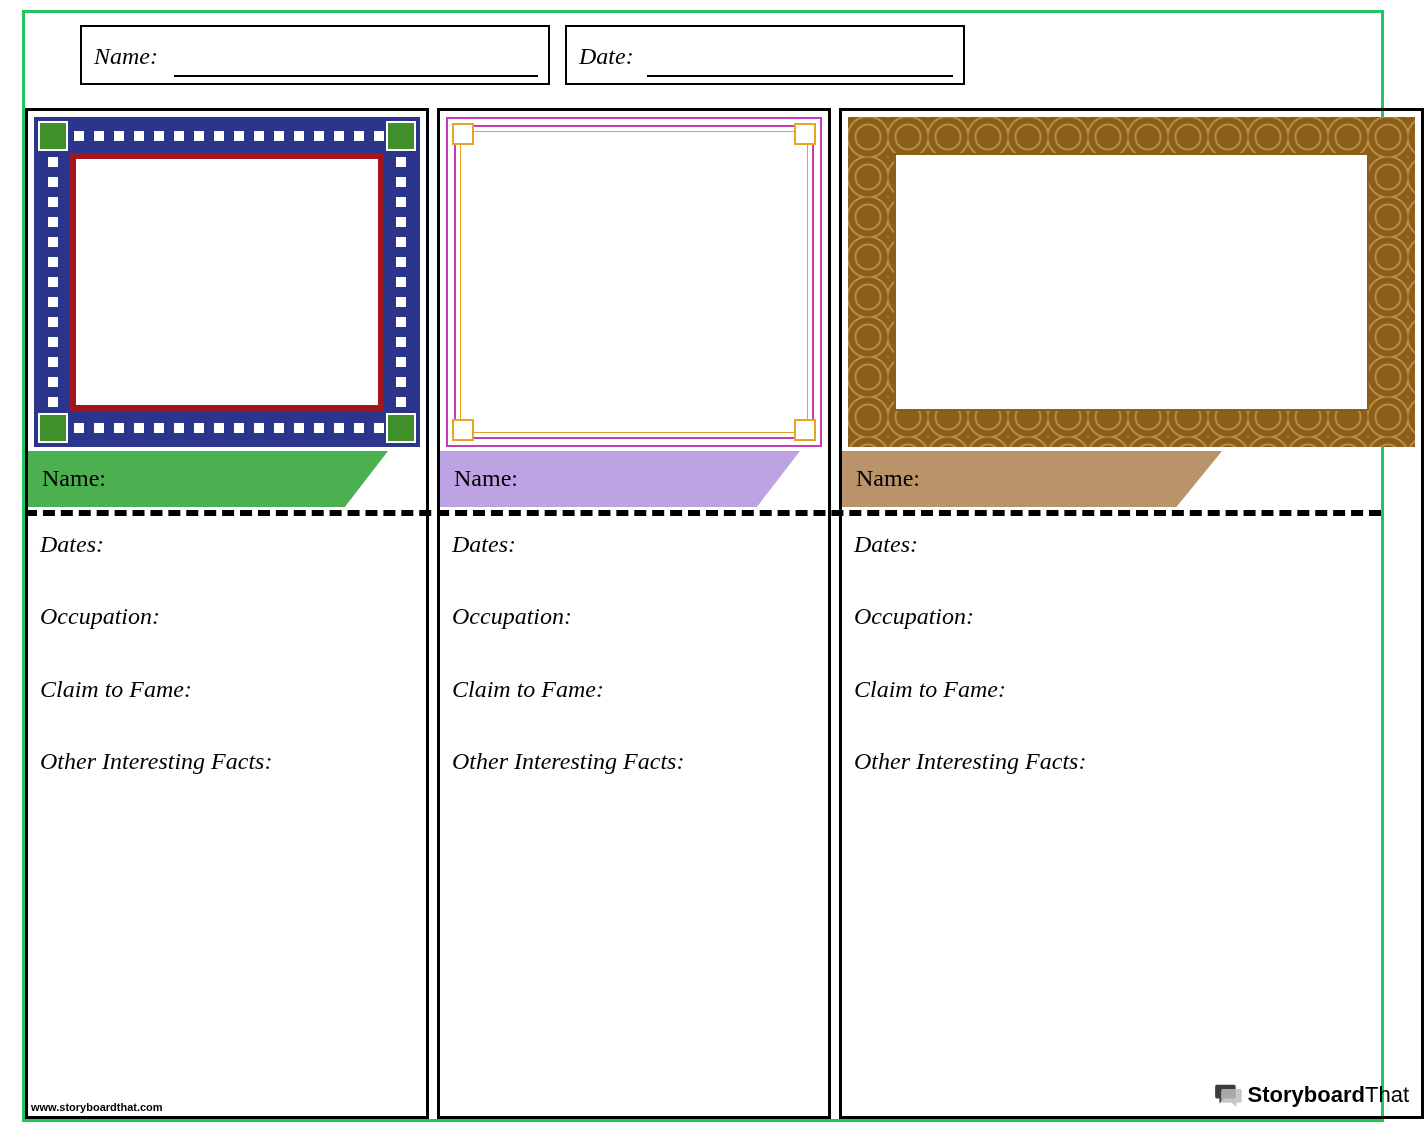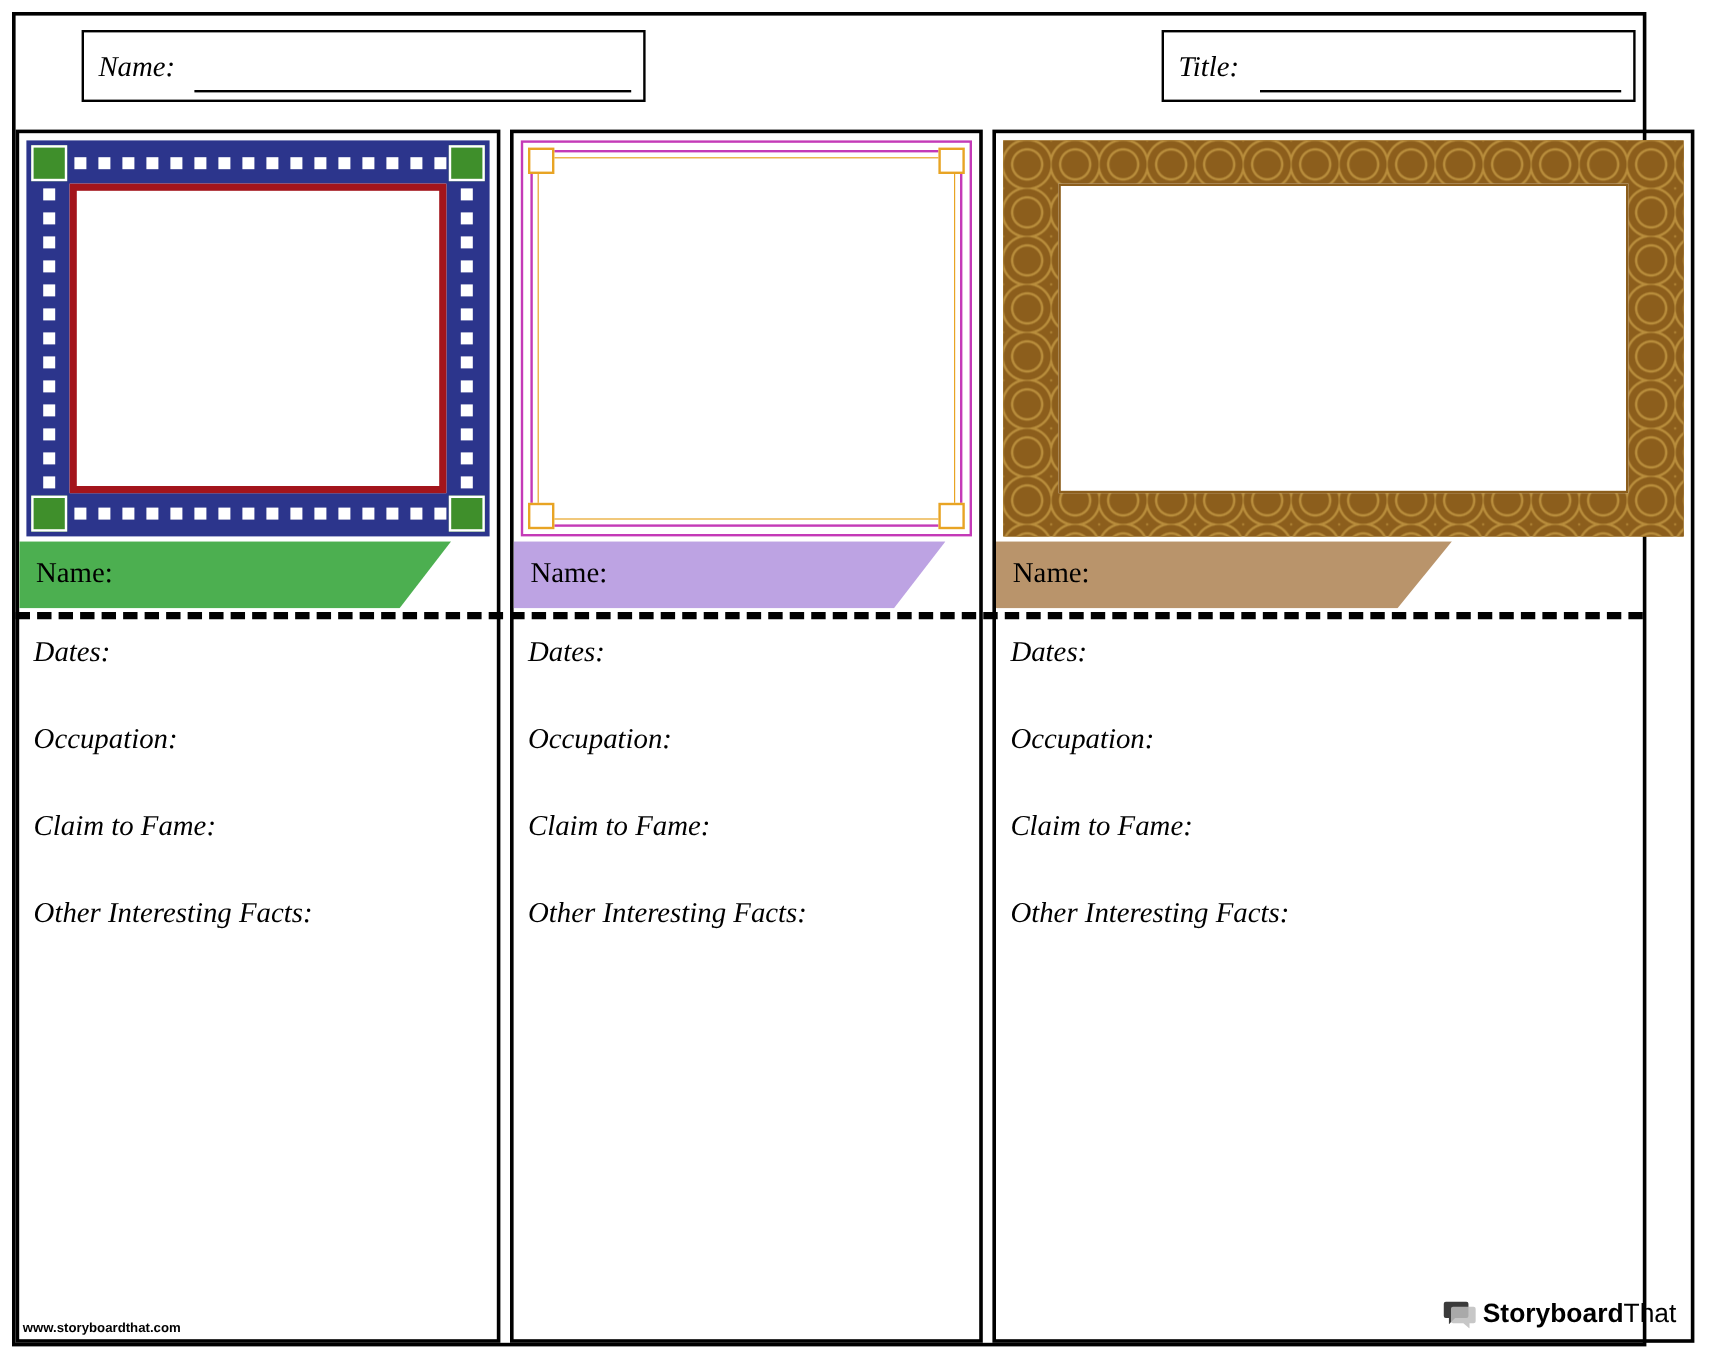--- a/index.html
+++ b/index.html
@@ -1,17 +1,17 @@
 <!DOCTYPE html>
 <html><head>
 <meta charset="utf-8">
 <style>
   html,body{margin:0;padding:0;background:#fff;}
   body{width:1425px;height:1132px;position:relative;font-family:Georgia,"Times New Roman",serif;color:#000;}
-  .page{position:absolute;left:10px;top:10px;width:1362px;height:1112px;border:3px solid #000000;box-sizing:border-box;}
+  .page{position:absolute;left:22px;top:10px;width:1362px;height:1112px;border:3px solid #22c55e;box-sizing:border-box;}
 
   
   .hdr{position:absolute;left:0;top:0;width:100%;height:95px;}
   .hbox{position:absolute;top:12px;height:60px;border:2px solid #000;box-sizing:border-box;}
   .hbox .lbl{position:absolute;left:12px;top:16px;font-style:italic;font-size:24px;}
   .hbox .line{position:absolute;bottom:6px;height:2px;background:#000;}
   #hb-name{left:55px;width:470px;}  #hb-name .line{left:92px;right:10px;}
   #hb-date{left:540px;width:400px;} #hb-date .line{left:80px;right:10px;}
   #hb-title{left:955px;width:395px;}#hb-title .line{left:80px;right:10px;}
 
@@ -70,22 +70,22 @@
 </head>
 <body>
 
 <div class="page">
 
   <div class="hdr">
     <div id="hb-name" class="hbox">
       <span class="lbl">Name:</span>
       <span class="line"></span>
     </div>
-    <div id="hb-title" class="hbox">
-      <span class="lbl">Title:</span>
+    <div id="hb-date" class="hbox">
+      <span class="lbl">Date:</span>
       <span class="line"></span>
     </div>
   </div>
 
   <div class="dash"></div>
 
   <div id="c1" class="card">
     <div class="frame f1">
       <div class="outer"></div>
       <div class="ticks" id="t1">

